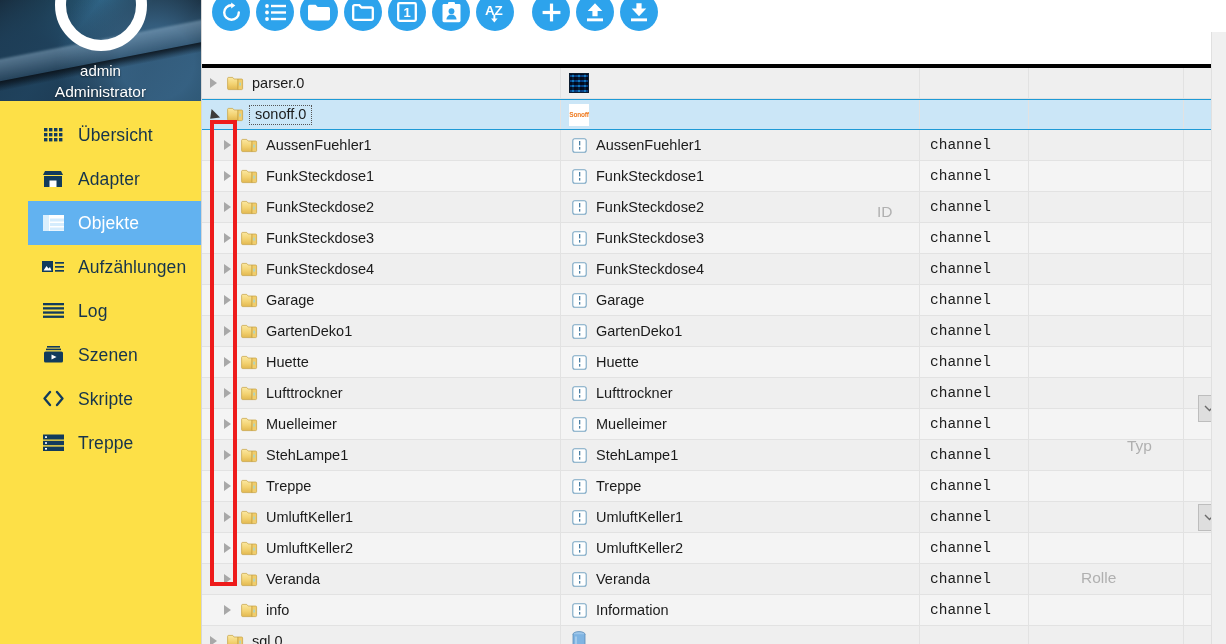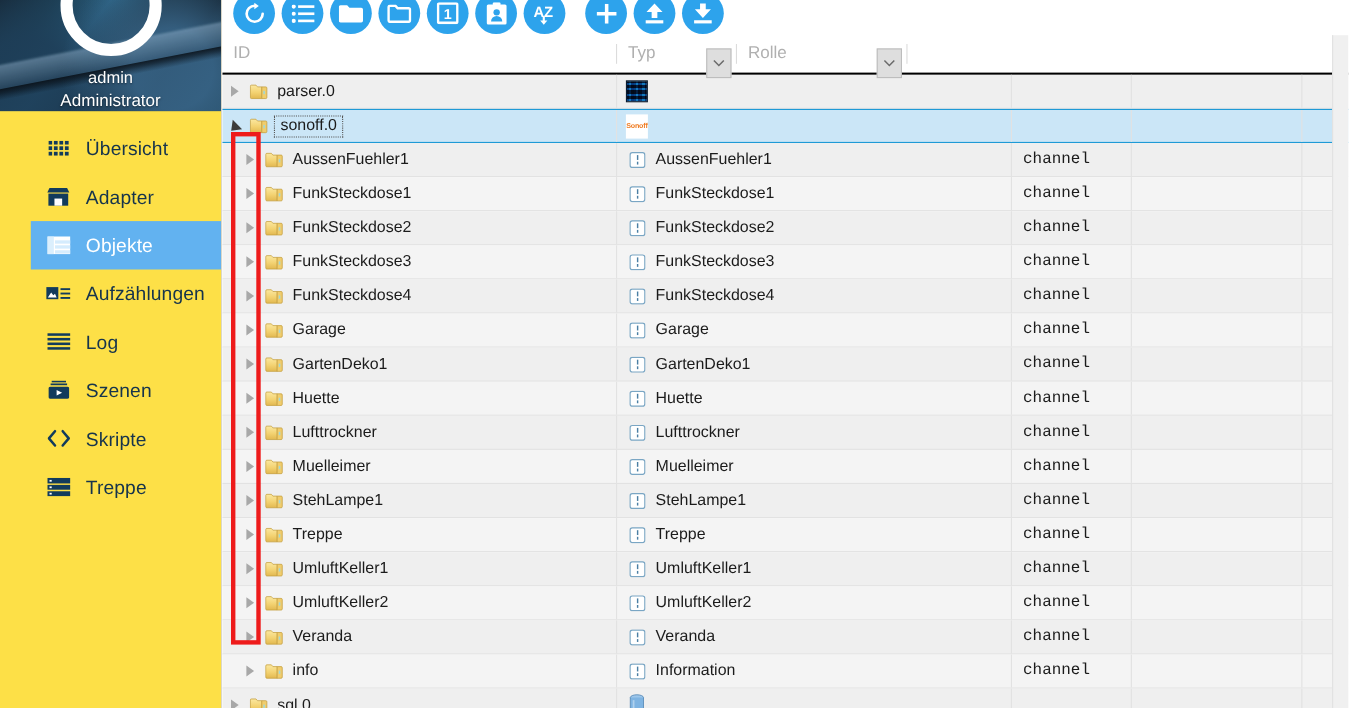--- a/index.html
+++ b/index.html
@@ -103,23 +103,24 @@
     cursor: pointer;
     margin-top: -8px;
   }
   .tb-btn.gap-left { margin-left: 12px; }
   .tb-btn svg { display: block; }
 
   
   #grid { position: relative; width: 100%; height: 612px; overflow: hidden; }
 
   .hdr-row {
-    display: flex; height: 36px; align-items: center;
+    display: flex; height: 36px; align-items: flex-end;
     background: #ffffff;
-    border-bottom: 2px solid #000000;
+    border-bottom: 4px solid #000000;
+    flex-direction: column;
   }
   .hdr-cell {
     display: flex; align-items: center;
     position: relative;
     border-right: 1px solid #dcdcdc;
     padding-left: 10px;
     color: #b0b0b0;
     font-size: 15.5px;
   }
   .hdr-cell.c-id   { width: 359px; flex:0 0 359px; }

